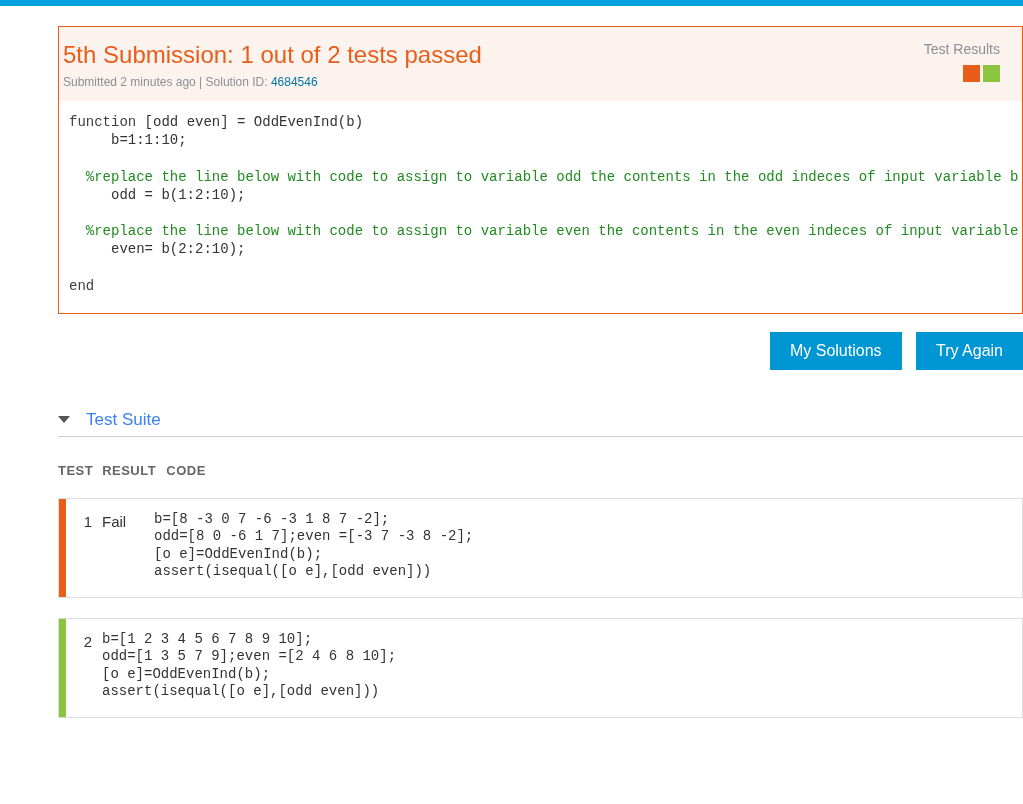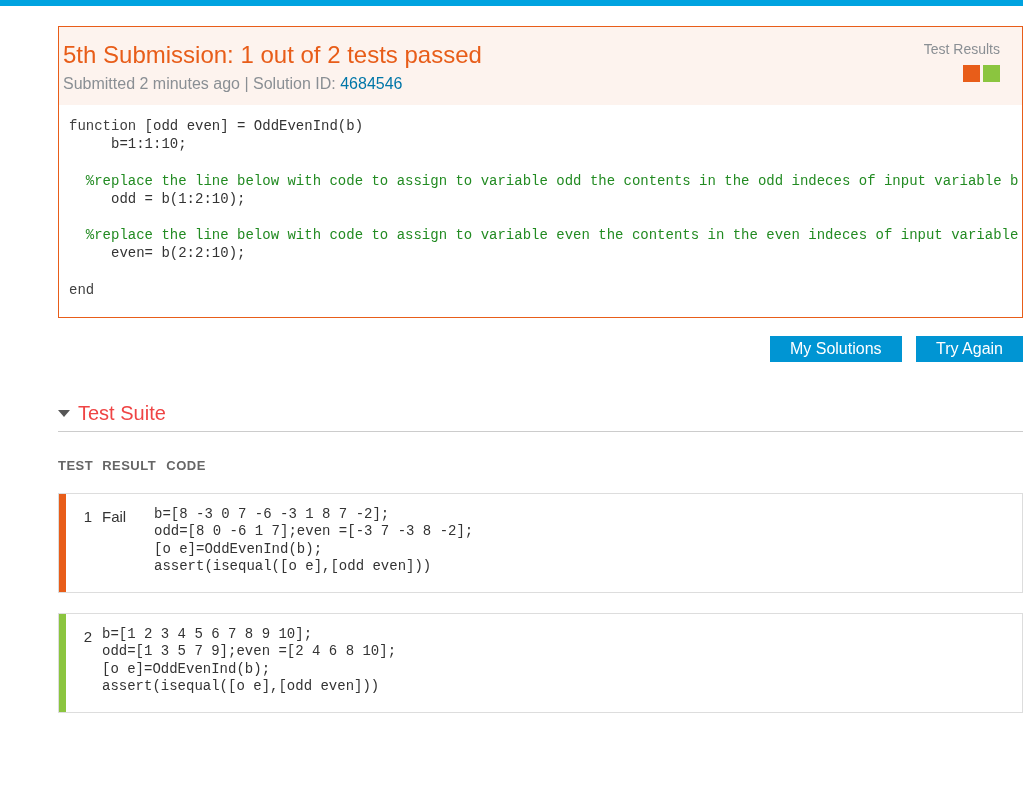--- a/index.html
+++ b/index.html
@@ -10,46 +10,46 @@
     border: 1px solid #e85d19;
     background: #fff;
     margin-bottom: 18px;
   }
   .sub-header {
     background: #fdf3ee;
     padding: 14px 22px 12px 4px;
     position: relative;
   }
   .sub-title { color: #e85d19; font-size: 24px; font-weight: 400; margin-bottom: 6px; }
-  .sub-meta { color: #8a8f94; font-size: 16px; }
+  .sub-meta { color: #8a8f94; font-size: 12px; }
   .sub-meta a { color: #0076a8; text-decoration: none; }
   .tr-label { color: #8a8f94; font-size: 14px; position: absolute; right: 22px; top: 14px; }
   .status-sq { position: absolute; right: 22px; top: 38px; display: flex; gap: 3px; }
   .sq { width: 17px; height: 17px; display: inline-block; }
   .sq.fail { background: #e85d19; }
   .sq.pass { background: #8bc53f; }
   .code-pane {
     padding: 12px 10px 18px 10px;
     font-family: 'Consolas', 'Courier New', monospace;
     font-size: 14px;
     line-height: 1.3;
     white-space: pre;
     overflow-x: auto;
     color: #333;
   }
   .kw { color: #404040; }
   .cm { color: #228b22; }
   .btn-row { text-align: right; margin-bottom: 40px; }
   .btn {
     display: inline-block; background: #0095d3; color: #fff;
-    padding: 4px 20px; font-size: 16px; border: none; cursor: pointer;
+    padding: 10px 20px; font-size: 16px; border: none; cursor: pointer;
     font-family: inherit; font-weight: 400;
   }
   .btn + .btn { margin-left: 10px; }
-  .suite-head { font-size: 20px; color: #ef4444; margin-bottom: 6px; display:flex; align-items:center; gap:8px; cursor:pointer;}
+  .suite-head { font-size: 17px; color: #3b82f6; margin-bottom: 6px; display:flex; align-items:center; gap:16px; cursor:pointer;}
   .chev { width:0;height:0;border-left:6px solid transparent;border-right:6px solid transparent;border-top:7px solid #555;display:inline-block;}
   .suite-hr { border:0; border-top:1px solid #ccc; margin-bottom: 26px; }
   .cols-head { color:#666; font-size:13px; letter-spacing:0.5px; margin-bottom:20px;font-weight:bold; }
   .cols-head span { display:inline-block; }
   .ch-test { width:40px; }
   .ch-result { width:60px; }
   .test-block { border:1px solid #ddd; margin-bottom:20px; display:flex; }
   .test-stripe { width:7px; flex-shrink:0; }
   .test-stripe.fail { background:#e85d19; }
   .test-stripe.pass { background:#8bc53f; }

